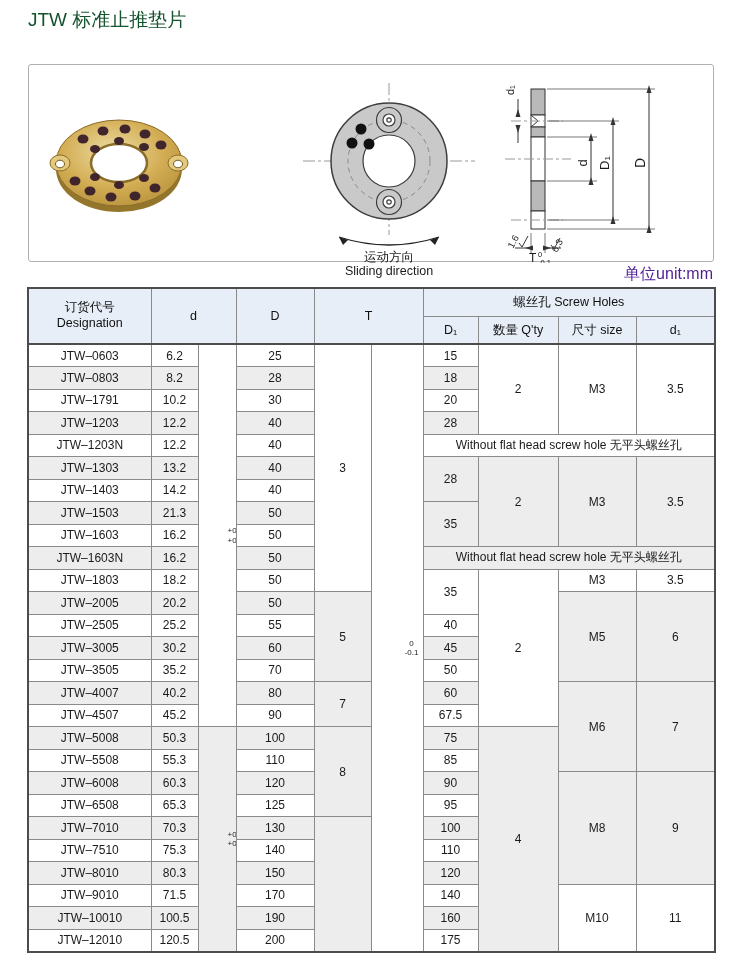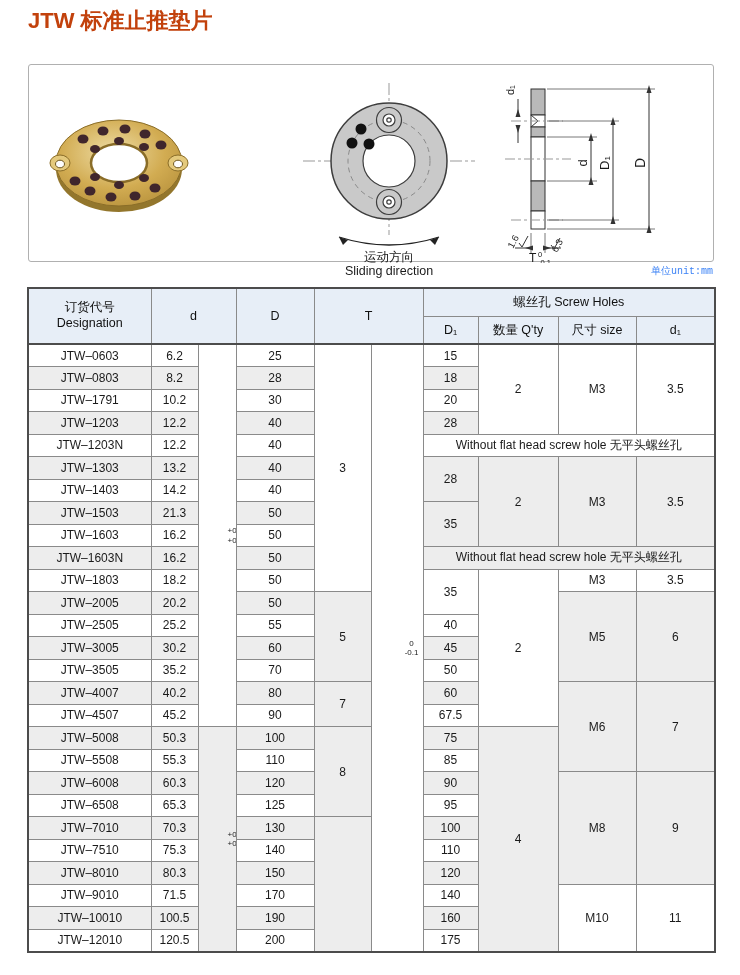--- a/index.html
+++ b/index.html
@@ -1,30 +1,30 @@
 <!DOCTYPE html>
 <html><head>
 <meta charset="utf-8">
 <style>
   html,body{margin:0;padding:0;background:#fff;}
   body{font-family:"Liberation Sans","DejaVu Sans",sans-serif;color:#1a1a1a;}
   #page{position:relative;width:740px;height:975px;background:#fff;overflow:hidden;}
 
   
   .title-block{position:absolute;left:28px;top:8px;line-height:1.22;}
-  .title-line{font-size:22px;font-weight:bold;color:#c2410c;white-space:nowrap;}
+  .title-line{font-size:19px;font-weight:normal;color:#14532d;white-space:nowrap;}
 
   
   .figure-panel{position:absolute;left:28px;top:64px;width:686px;height:198px;
     border:1px solid #b0b0b0;border-radius:3px;background:#fff;box-sizing:border-box;}
   .fig{position:absolute;}
   svg text{font-family:"Liberation Sans","DejaVu Sans",sans-serif;fill:#1a1a1a;}
 
   
-  .unit-note{position:absolute;top:264px;right:27px;font-size:10px;color:#3b82f6;font-family:Liberation Mono, monospace;}
+  .unit-note{position:absolute;top:264px;right:27px;font-size:16px;color:#4c1d95;}
 
   
   table.spec{position:absolute;left:27px;top:287px;width:687px;border-collapse:collapse;
     table-layout:fixed;border:2px solid #4c4c4c;}
   table.spec th,table.spec td{border:1px solid #8a8a8a;text-align:center;vertical-align:middle;
     padding:0;font-weight:normal;overflow:hidden;}
   table.spec thead th{background:#e7eef7;font-size:12.5px;color:#111;}
   table.spec thead tr.h1 th{height:27px;}
   table.spec thead tr.h2 th{height:26px;}
   table.spec thead th.two-line{white-space:pre-line;line-height:1.25;}

